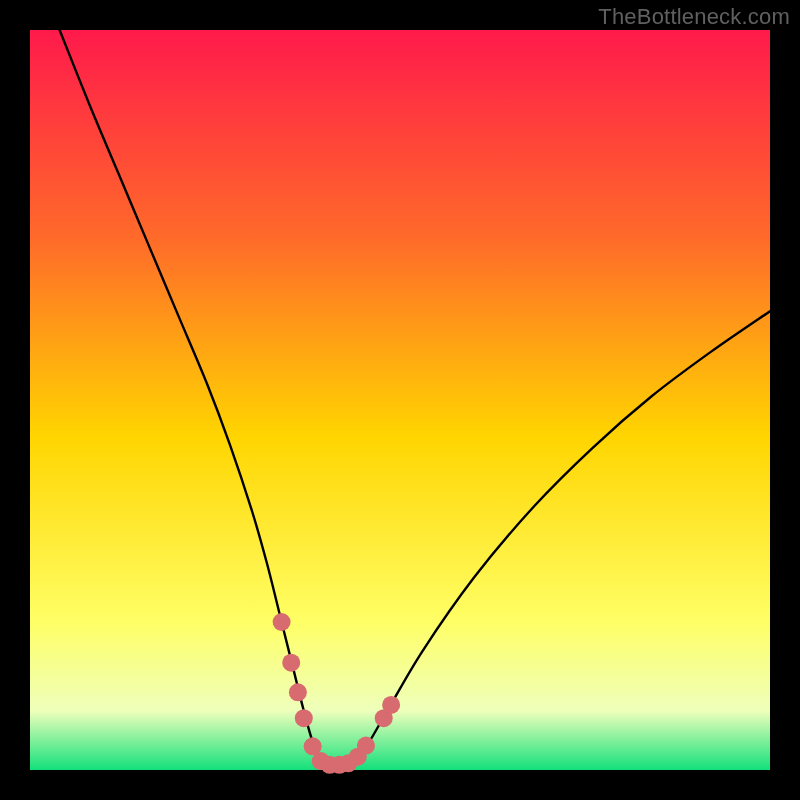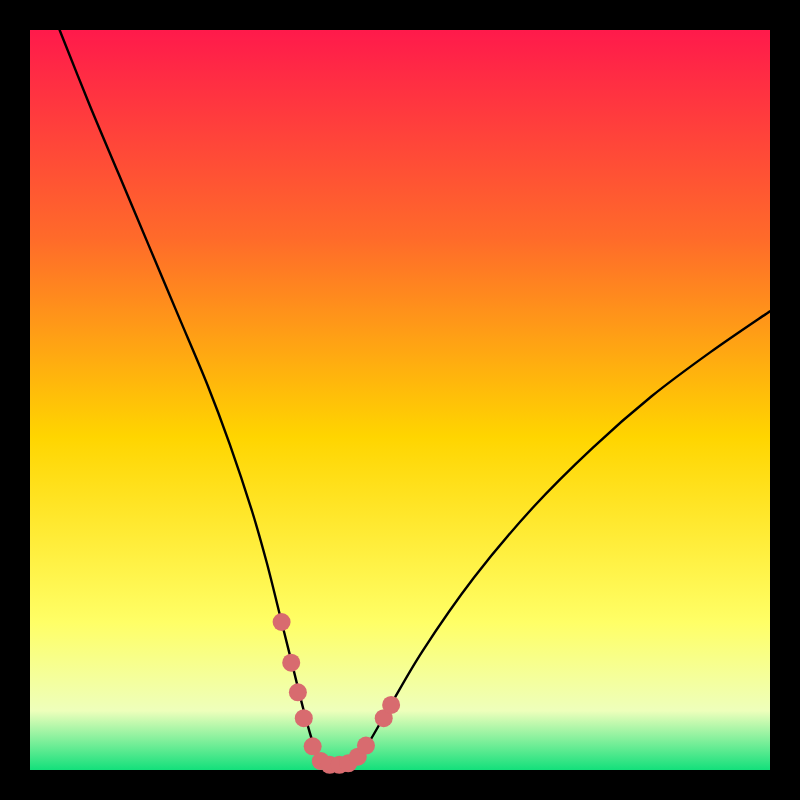--- a/index.html
+++ b/index.html
@@ -30,20 +30,21 @@
   svg {
     position: absolute;
     top: 0;
     left: 0;
   }
 </style>
 </head>
 <body>
 
 <div class="stage">
+  <div class="watermark">TheBottleneck.com</div>
   <svg id="chart-svg" width="800" height="800" viewBox="0 0 800 800">
     <defs>
       <linearGradient id="bg-grad" x1="0" y1="0" x2="0" y2="1">
         <stop id="g0" offset="0%" stop-color="#ff1a4b"></stop>
         <stop id="g1" offset="28%" stop-color="#ff6a2a"></stop>
         <stop id="g2" offset="55%" stop-color="#ffd500"></stop>
         <stop id="g3" offset="80%" stop-color="#ffff66"></stop>
         <stop id="g4" offset="92%" stop-color="#eeffbb"></stop>
         <stop id="g5" offset="100%" stop-color="#13e07b"></stop>
       </linearGradient>

